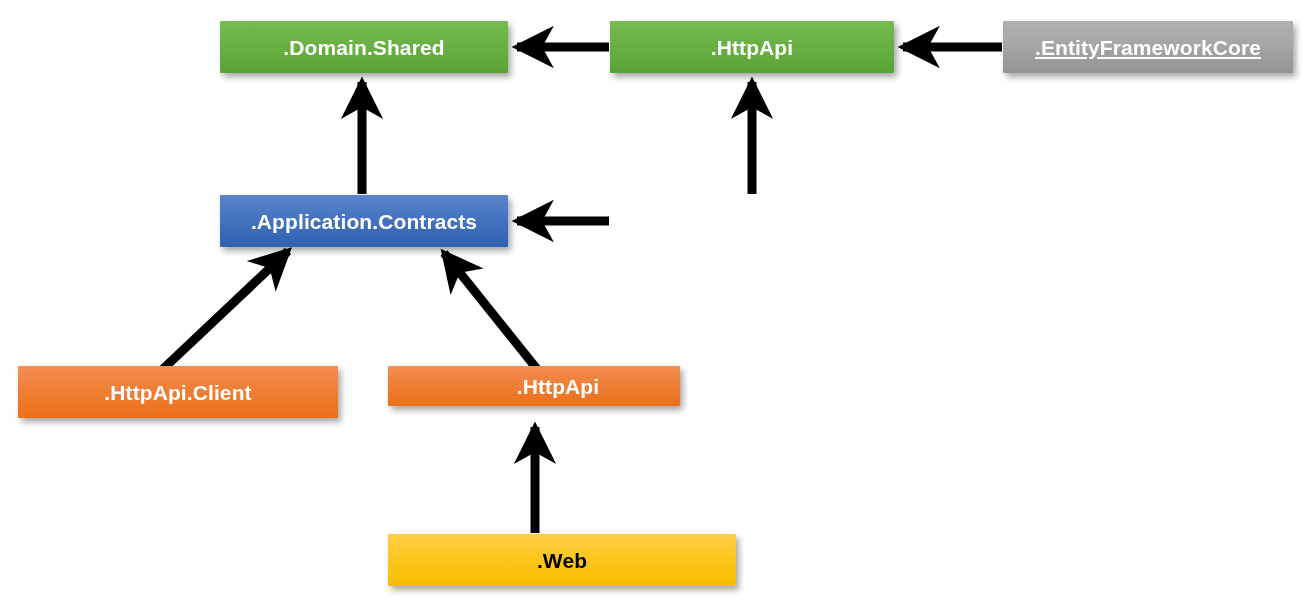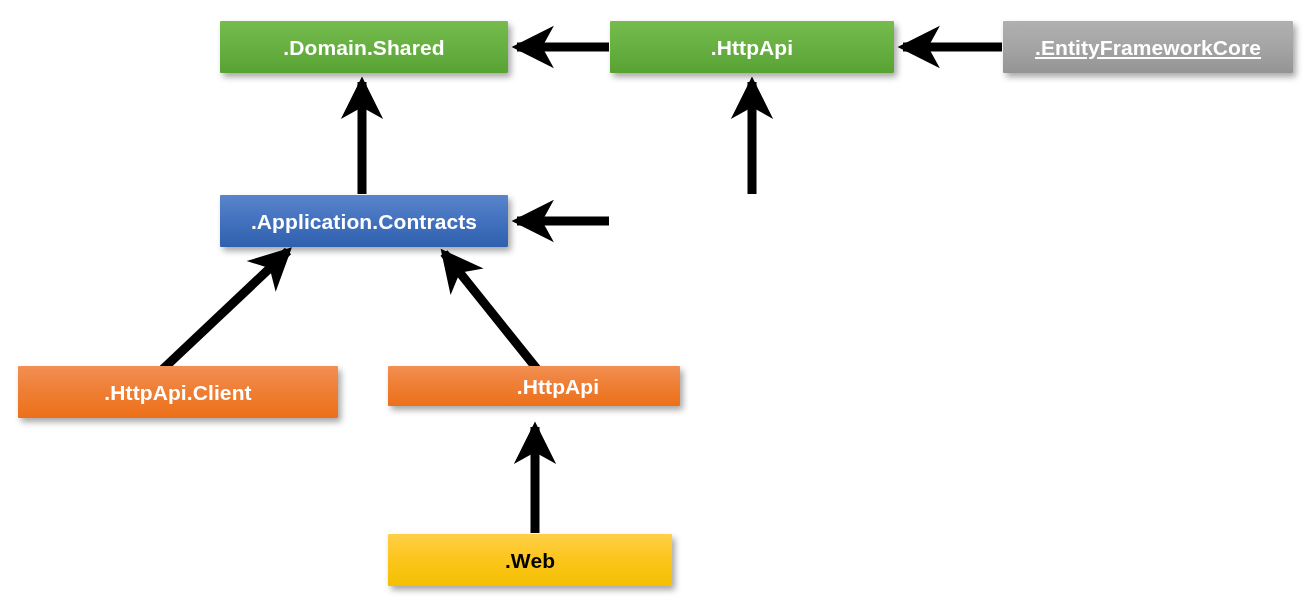--- a/index.html
+++ b/index.html
@@ -112,17 +112,17 @@
 
 
   <div class="node n-orange" style="left:18px; top:366px; width:320px; height:52px;">
     <span class="node-label">.HttpApi.Client</span>
   </div>
 
   <div class="node n-orange" style="left:388px; top:366px; width:292px; height:40px;padding-left:48px;">
     <span class="node-label">.HttpApi</span>
   </div>
 
-  <div class="node n-yellow" style="left:388px; top:534px; width:284px; height:52px;">
+  <div class="node n-yellow" style="left:388px; top:534px; width:348px; height:52px;">
     <span class="node-label">.Web</span>
   </div>
 
 </div>
 
 </body></html>

